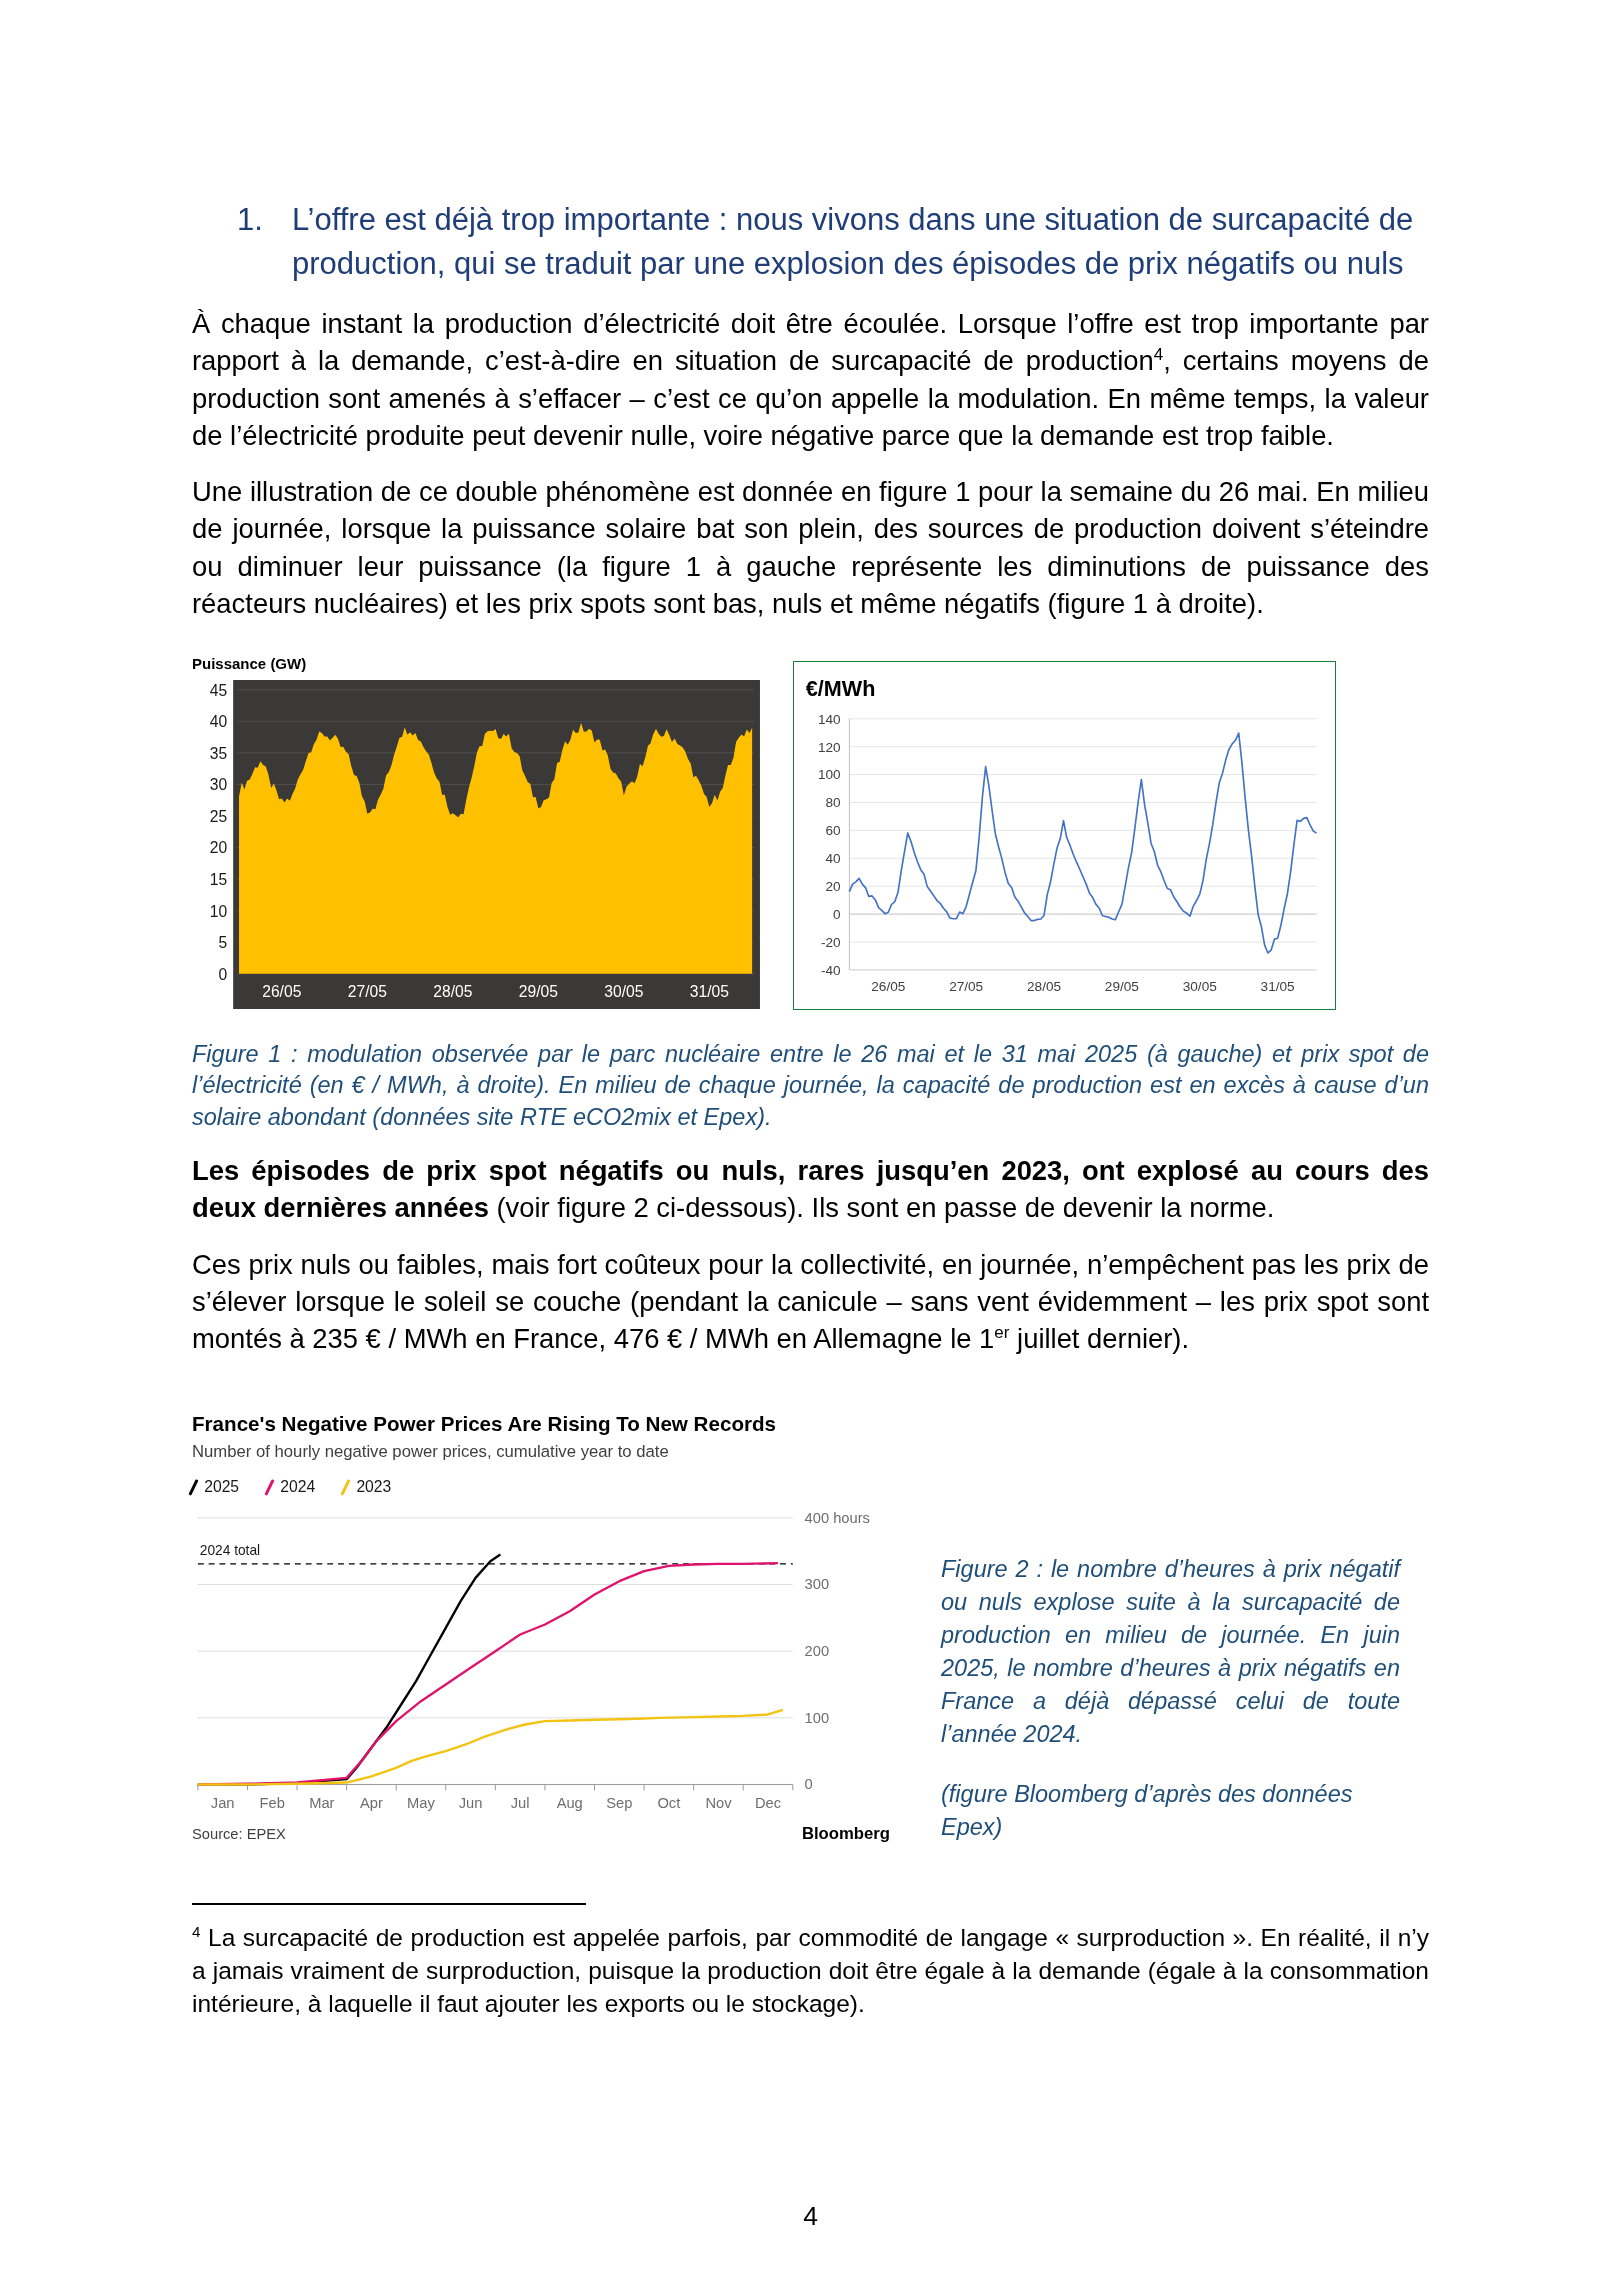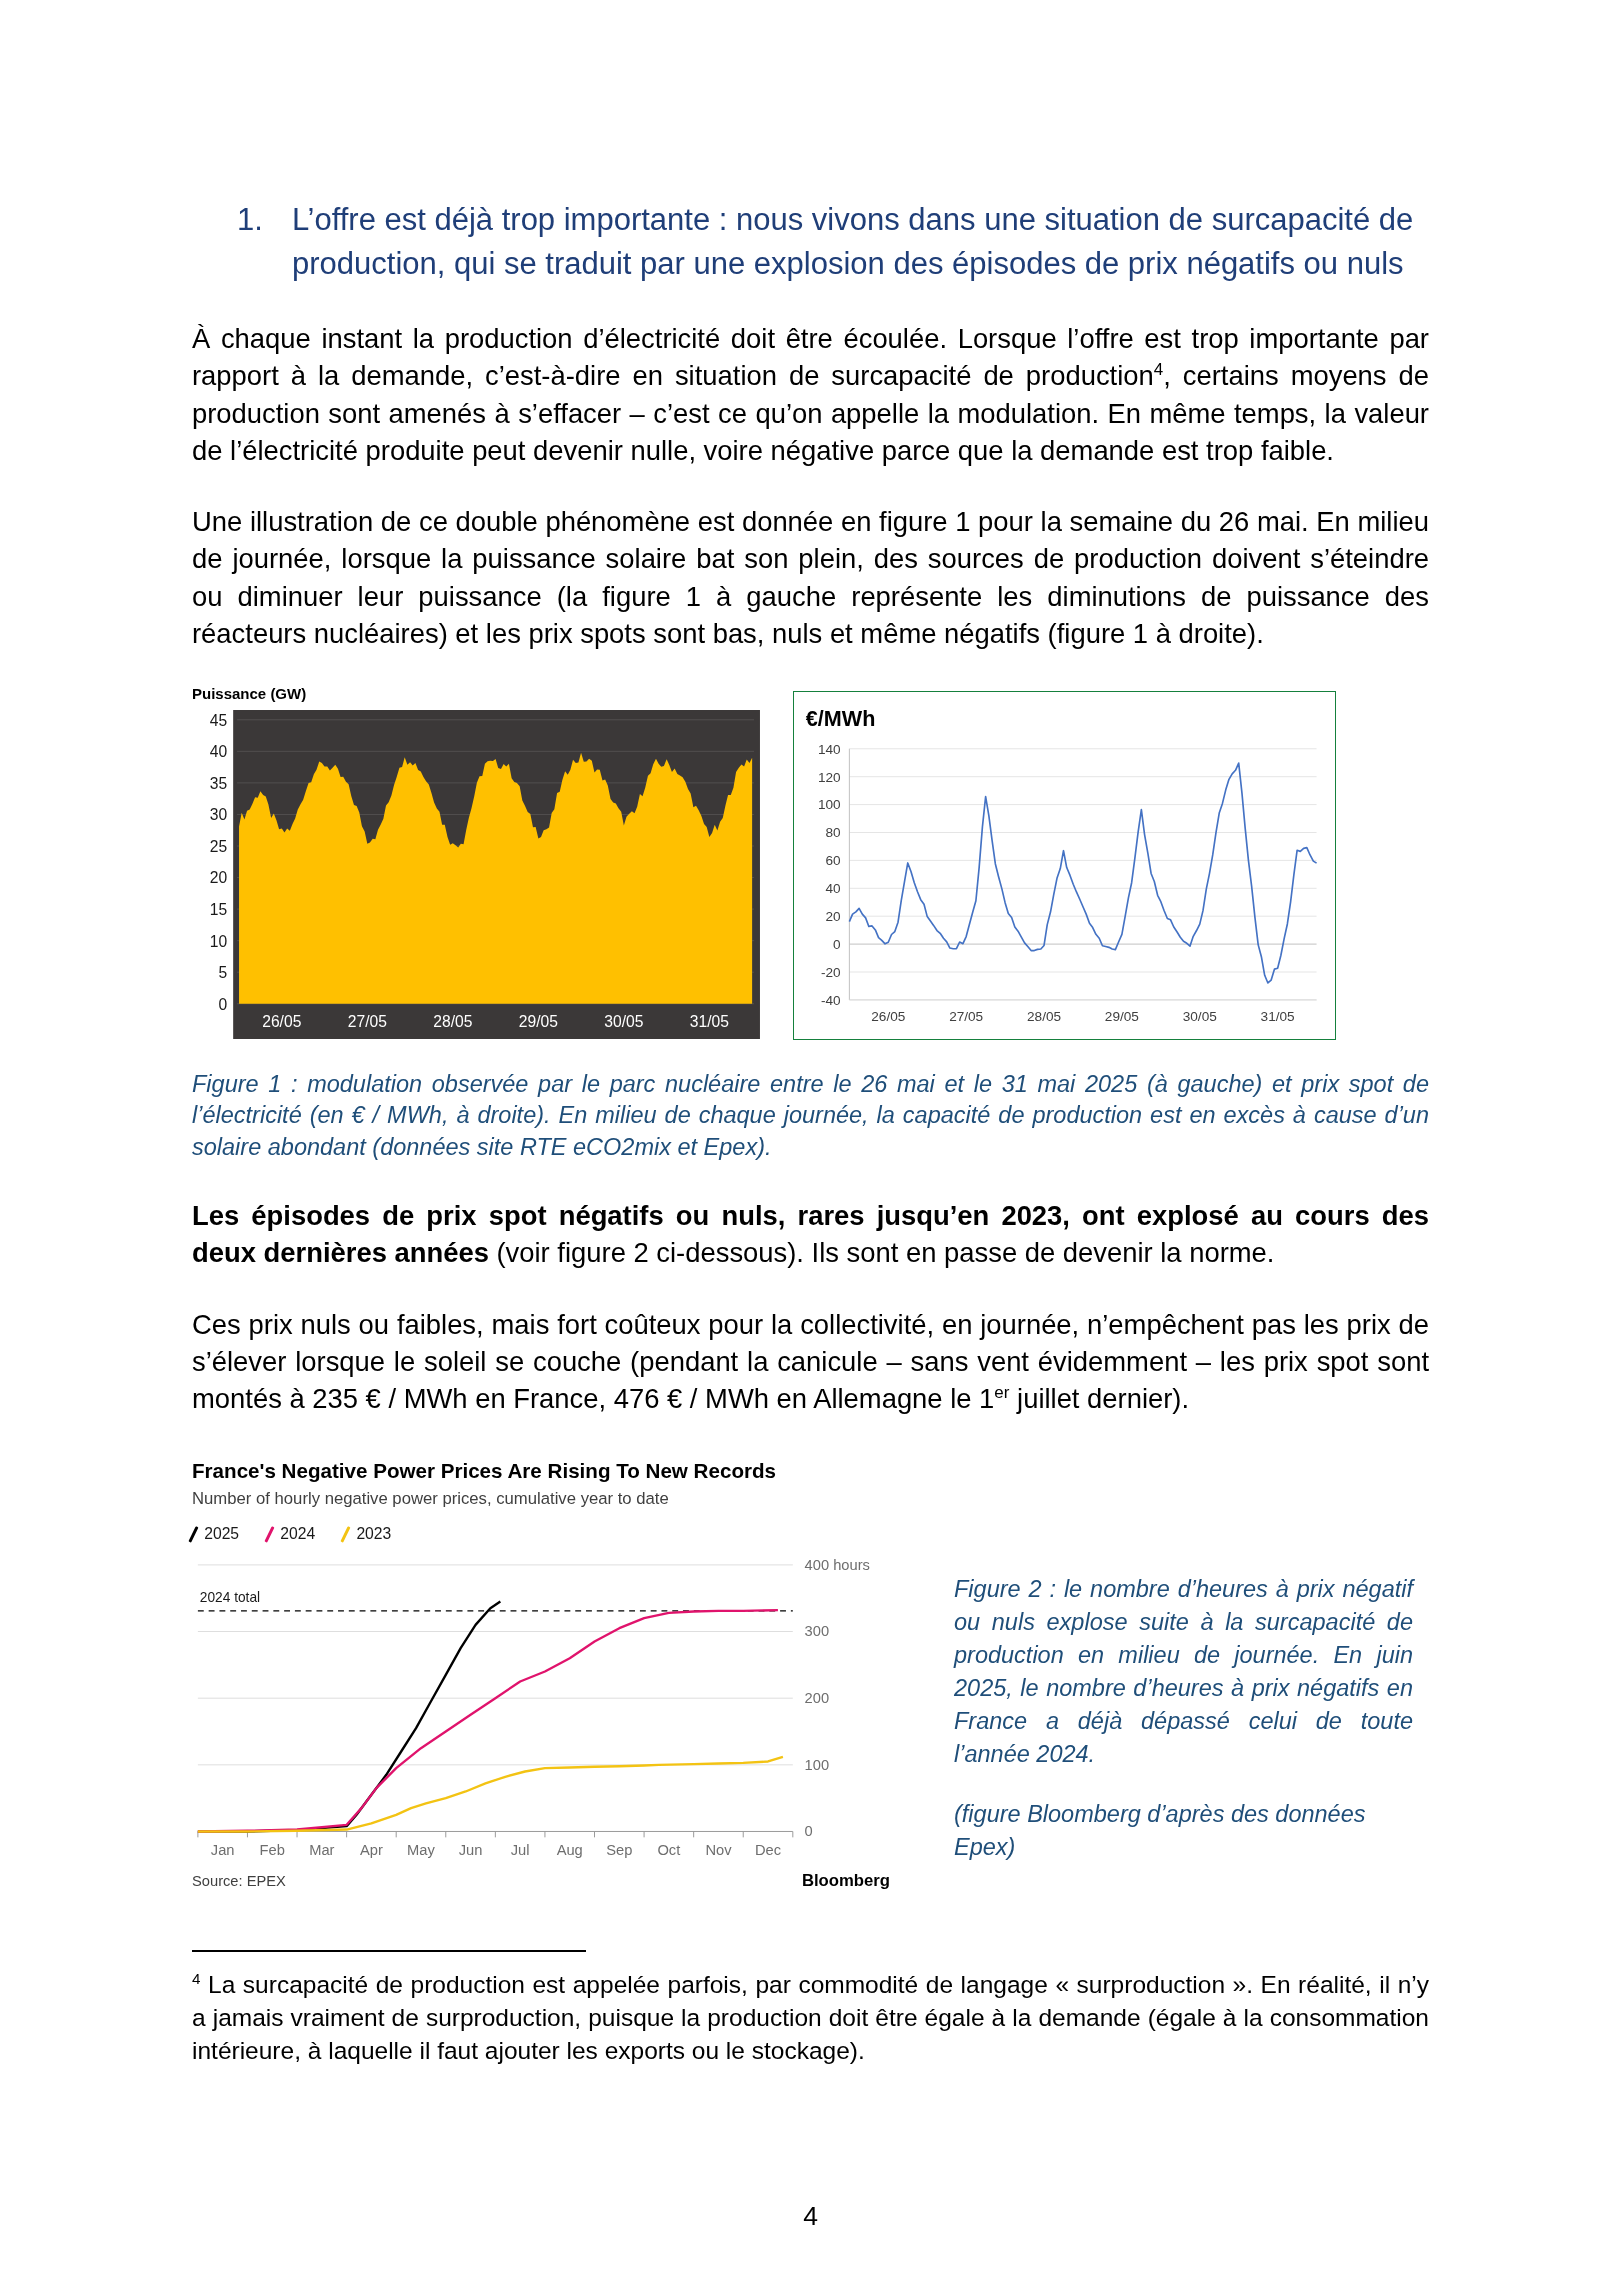--- a/index.html
+++ b/index.html
@@ -11,39 +11,39 @@
   }
   .page{position:relative;width:1621px;height:2293px;padding:0 192px;overflow:hidden;background:#fff;}
 
   .heading{
     display:flex;margin:198px 0 0 45px;
     color:#1F3E78;font-size:31px;line-height:1.42;font-weight:500;
   }
   .heading-number{width:55px;flex:none;}
   .heading-text{flex:1;}
 
-  p.body{font-size:27.4px;line-height:1.36;text-align:justify;margin-top:34px;}
+  p.body{font-size:27.4px;line-height:1.36;text-align:justify;margin-top:19px;}
   p.body sup{font-size:0.62em;}
 
   .figure1-row{display:flex;gap:33px;margin-top:33px;align-items:flex-start;}
   .chart-left{width:568px;}
   .chart-left-title{font-weight:bold;font-size:15px;margin-bottom:7.8px;color:#000;}
   .chart-left svg{display:block;width:568px;height:329px;}
 
   .chart-right{width:543px;border:1px solid #15803d;background:#fff;padding:11.8px 0 5.9px;margin-top:5.9px;}
   .spot-header{position:relative;height:37px;}
   .spot-ylabel{position:absolute;left:11.8px;top:2px;font-weight:bold;font-size:21.6px;}
   .spot-title{text-align:center;font-weight:bold;font-size:21.6px;padding-top:2px;}
   .chart-right svg{display:block;width:539px;height:292px;}
 
   .caption{color:#1F4E79;font-style:italic;font-size:23.5px;line-height:1.34;text-align:justify;margin-top:29px;}
 
   p.lead strong{font-weight:bold;}
 
-  .figure2-row{display:flex;gap:64px;margin-top:41px;align-items:center;}
+  .figure2-row{display:flex;gap:51px;margin-top:54px;align-items:flex-end;}
   .bloomberg{width:698px;}
   .bb-title{font-size:20.6px;font-weight:bold;color:#000;}
   .bb-subtitle{font-size:16.7px;color:#3f3f3f;margin-top:6.9px;}
   .bb-legend{display:flex;gap:29px;margin-top:15.7px;align-items:center;font-size:15.7px;color:#1a1a1a;}
   .legend-item{display:flex;align-items:center;gap:8.8px;}
   .legend-mark{display:inline-block;width:3.4px;height:16.7px;transform:rotate(26deg);border-radius:1px;background:#000;}
   .bloomberg svg{display:block;width:691px;height:316px;margin-top:5.9px;}
   .bb-footer{display:flex;justify-content:space-between;align-items:center;margin-top:5.9px;}
   .bb-source{font-size:14.7px;color:#3f3f3f;}
   .bb-brand{font-size:16.7px;font-weight:bold;color:#000;}

